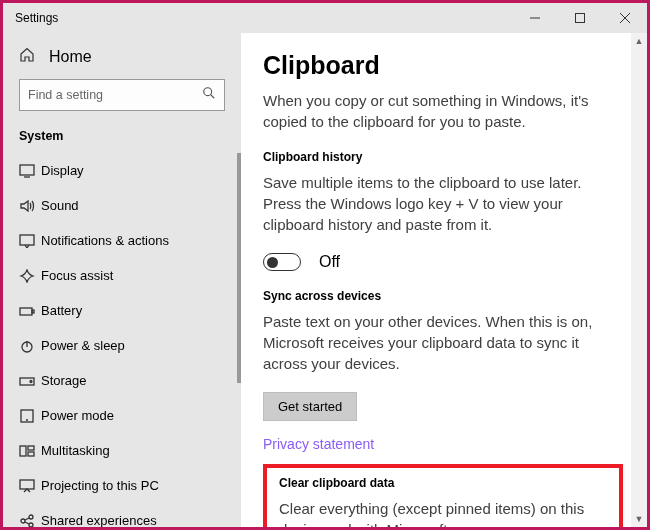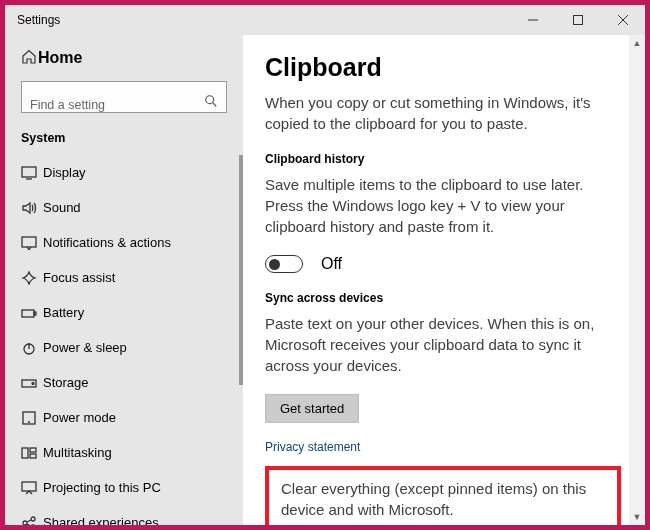--- a/index.html
+++ b/index.html
@@ -1,28 +1,28 @@
 <!DOCTYPE html>
 <html><head>
 <meta charset="utf-8">
 <style>
   * { box-sizing: border-box; margin: 0; padding: 0; font-family: "Segoe UI", Arial, sans-serif; }
   body { width: 650px; height: 530px; background: #fff; overflow: hidden; position: relative; }
-  .window { width: 650px; height: 530px; display: flex; flex-direction: column; border: 5px solid #be185d; }
+  .window { width: 650px; height: 530px; display: flex; flex-direction: column; border: 3px solid #be185d; }
   .titlebar { height: 30px; display: flex; align-items: center; background: #e6e6e6; }
   .title { font-size: 12px; padding-left: 12px; flex: 1; color: #000; }
   .tbtns { display: flex; }
   .tbtn { width: 45px; height: 30px; display: flex; align-items: center; justify-content: center; color: #333; }
   .tbtn svg { width: 10px; height: 10px; }
   .content { flex: 1; display: flex; overflow: hidden; }
   .sidebar { width: 238px; background: #e6e6e6; display: flex; flex-direction: column; position: relative; }
-  .home { display: flex; padding: 14px 16px 12px 16px; gap: 1px; font-weight: bold; }
+  .home { display: flex; align-items: center; padding: 14px 16px 12px 16px; gap: 14px; }
   .home-icon svg { width: 16px; height: 16px; }
   .searchwrap { padding: 0 16px 12px 16px; }
-  .search { height: 32px; border: 1px solid #999; background: #fdfdfd; display: flex; align-items: flex-end; padding: 0 8px; }
+  .search { height: 32px; border: 1px solid #999; background: #fdfdfd; display: flex; align-items: center; padding: 0 8px; }
   .search input { border: none; outline: none; flex: 1; font-size: 12.5px; background: transparent; color: #555; }
   .search input::placeholder { color: #666; }
   .search-icon svg { width: 14px; height: 14px; stroke: #555; }
   .cat { padding: 6px 16px 10px 16px; font-size: 12.5px; font-weight: 600; }
   .nav { flex: 1; overflow: hidden; position: relative; }
   .nav-item { display: flex; align-items: center; padding: 10px 16px; gap: 4px; font-size: 13px; }
   .nav-item .icon { width: 18px; display: flex; }
   .nav-item .icon svg { width: 16px; height: 14px; stroke: #333; fill: none; stroke-width: 1.3; }
   .sb-scroll { position: absolute; right: 0; top: 0; width: 4px; height: 230px; background: #999; }
   .main { flex: 1; position: relative; overflow: hidden; }
@@ -30,21 +30,21 @@
   .mainscroll .arrow { height: 16px; display: flex; align-items: center; justify-content: center; color: #666; font-size: 9px; }
   .mainscroll .thumb { width: 8px; flex: 1; }
   .main-inner { padding: 18px 24px 0 22px; overflow: hidden; height: 100%; }
   h1 { font-size: 25px; font-weight: 700; margin-bottom: 10px; }
   .desc { font-size: 15px; color: #404040; margin-bottom: 18px; line-height: 1.4; }
   h2 { font-size: 12px; font-weight: 700; margin-bottom: 8px; }
   .toggle { display: flex; align-items: center; gap: 18px; margin-bottom: 18px; }
   .sw { width: 38px; height: 18px; border: 1px solid #333; border-radius: 10px; position: relative; }
   .sw::after { content: ""; position: absolute; left: 3px; top: 2.5px; width: 11px; height: 11px; background: #333; border-radius: 50%; }
   .btn { display: inline-block; background: #ccc; border: 1px solid #bdbdbd; padding: 6px 14px; font-size: 13px; margin-bottom: 14px; }
-  .link { color: #0c4a6e; font-size: 12px; display: inline-block; margin-bottom: 12px; }
+  .link { color: #8b5cf6; font-size: 14px; display: inline-block; margin-bottom: 12px; }
   .highlight { border: 4px solid #ed1c24; padding: 8px 12px 12px 12px; margin-bottom: 14px; }
   .highlight h2 { margin-bottom: 8px; }
   .highlight .desc { margin-bottom: 23px; }
 </style>
 </head>
 <body>
 
 <div class="window">
   <div class="titlebar">
     <div class="title">Settings</div>
@@ -205,20 +205,21 @@
           <span>Off</span>
         </div>
 
         <h2>Sync across devices</h2>
         <p class="desc">Paste text on your other devices. When this is on, Microsoft receives your clipboard data to sync it across your devices.</p>
         <div class="btn">Get started</div>
         <br>
         <a class="link">Privacy statement</a>
 
         <div class="highlight">
+          <h2>Clear clipboard data</h2>
           <p class="desc">Clear everything (except pinned items) on this device and with Microsoft.</p>
           <div class="btn" style="padding:6px 22px;">Clear</div>
         </div>
 
         
       </div>
       <div class="mainscroll">
         <div class="arrow">▲</div>
         <div class="thumb"></div>
         <div class="arrow">▼</div>

